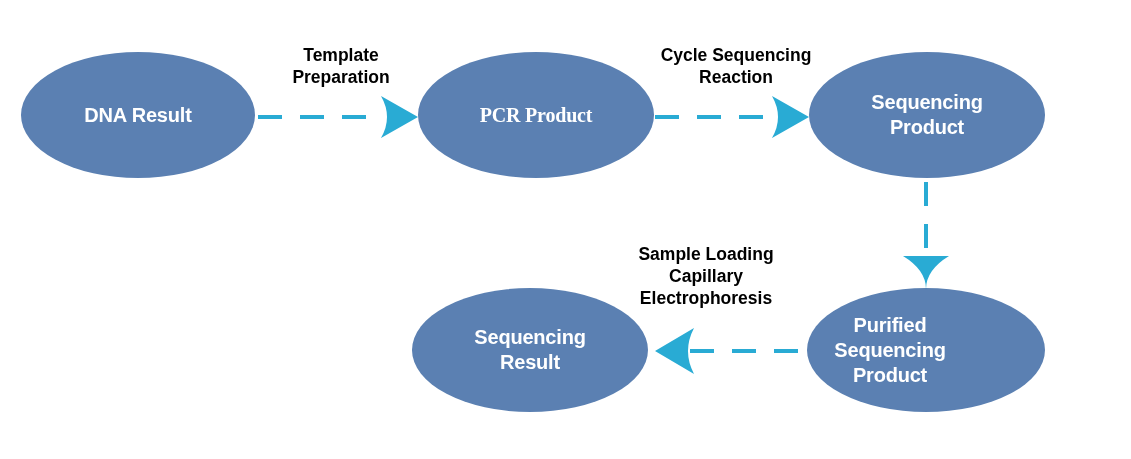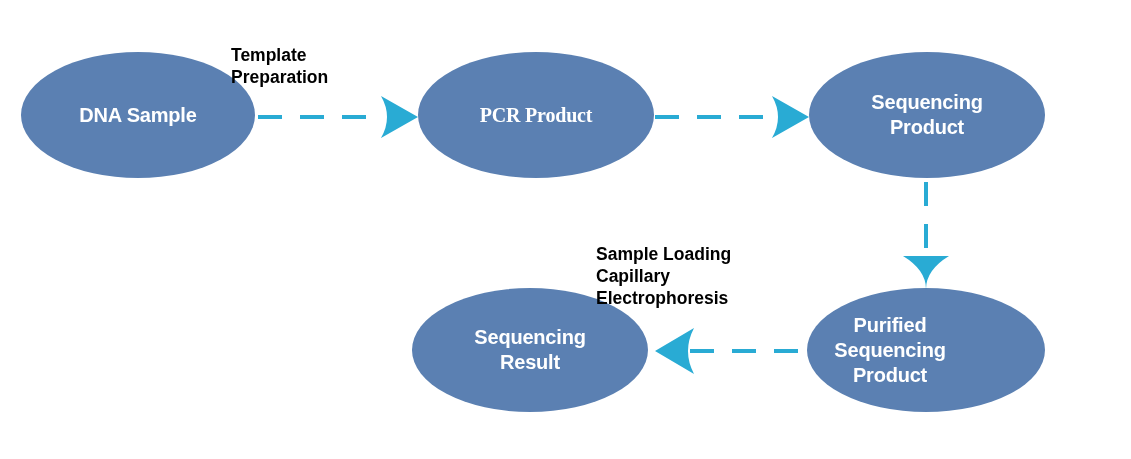--- a/index.html
+++ b/index.html
@@ -39,20 +39,21 @@
     pointer-events: none;
     letter-spacing: -0.2px;
   }
   .edge-label {
     position: absolute;
     color: #000000;
     font-family: "Liberation Sans", sans-serif;
     font-weight: bold;
     font-size: 17.5px;
     line-height: 22px;
+    text-align: center;
     white-space: pre-line;
   }
 </style>
 </head>
 <body>
 
 <div id="canvas">
 
   <svg id="flow-svg" viewBox="0 0 1131 459">
 
@@ -76,35 +77,37 @@
       <line x1="926" y1="182" x2="926" y2="258" stroke="#29ABD4" stroke-width="4" stroke-dasharray="24 18" stroke-linecap="butt"></line>
       <path d="M 903 256 L 949 256 Q 926 270 926 289 Q 926 270 903 256 Z" fill="#29ABD4"></path>
     </g>
 
     <g>
       <line x1="690" y1="351" x2="810" y2="351" stroke="#29ABD4" stroke-width="4" stroke-dasharray="24 18" stroke-linecap="butt"></line>
       <path d="M 694 328 L 655 351 L 694 374 Q 682 351 694 328 Z" fill="#29ABD4"></path>
     </g>
   </svg>
 
-  <div class="node-label" style="left:21px; top:52px; width:234px; height:126px;">DNA Sample</div>
+  <div class="node-label" style="left:21px; top:52px; width:234px; height:126px;">DNA Result</div>
 
   <div class="node-label" style="left:418px; top:52px; width:236px; height:126px;font-family:Liberation Serif, serif;">PCR Product</div>
 
   <div class="node-label" style="left:809px; top:52px; width:236px; height:126px;">Sequencing
 Product</div>
 
   <div class="node-label" style="left:771px; top:288px; width:238px; height:124px;">Purified
 Sequencing
 Product</div>
 
   <div class="node-label" style="left:412px; top:288px; width:236px; height:124px;">Sequencing
 Result</div>
 
   <div class="edge-label" style="left:231px; top:44px; width:220px;">Template
 Preparation</div>
 
+  <div class="edge-label" style="left:616px; top:44px; width:240px;">Cycle Sequencing
+Reaction</div>
 
   <div class="edge-label" style="left:596px; top:243px; width:220px;">Sample Loading
 Capillary
 Electrophoresis</div>
 
 </div>
 
 </body></html>

